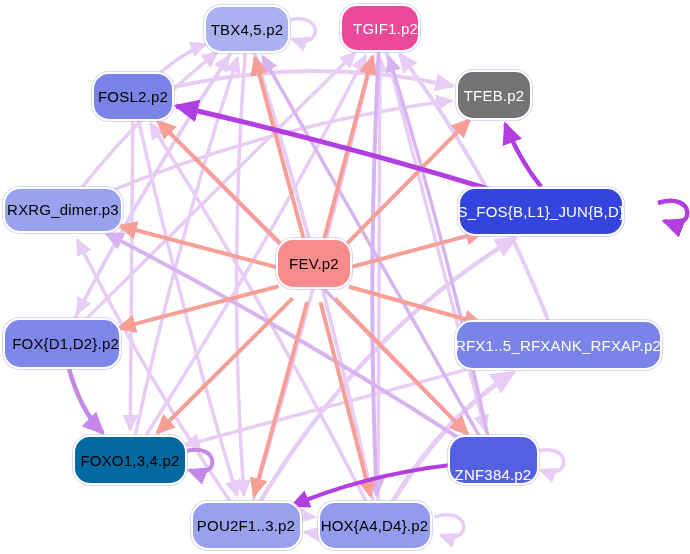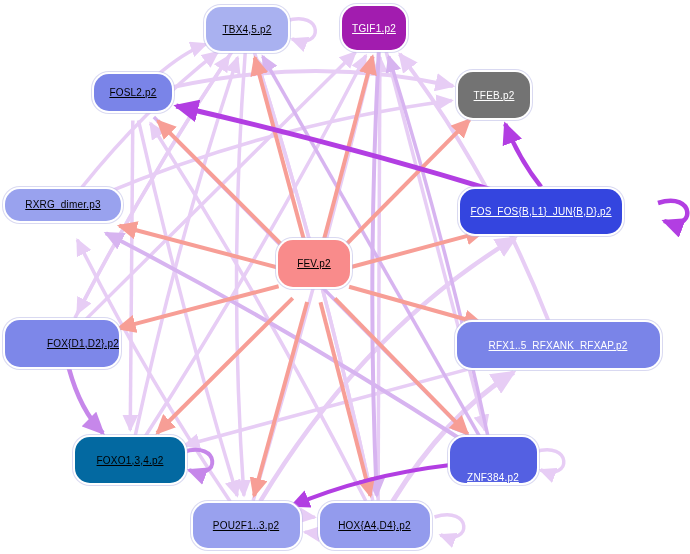--- a/index.html
+++ b/index.html
@@ -19,27 +19,26 @@
     position: absolute;
     left: 0; top: 0;
     width: 690px; height: 554px;
   }
   .node {
     position: absolute;
     display: flex;
     align-items: center;
     justify-content: center;
     border-radius: 15px;
-    font-size: 10px;
+    font-size: 15px;
     letter-spacing: 0.2px;
     box-shadow: 0 0 0 2px #ffffff, 0 0 0 3px rgba(185,185,230,0.55);
     cursor: pointer;
     white-space: nowrap;
     user-select: none;
-    text-decoration: underline;
   }
   .node span { pointer-events: none; }
 </style>
 </head>
 <body>
 
 <div class="canvas">
   <svg id="edges" xmlns="http://www.w3.org/2000/svg" viewBox="0 0 690 554">
     <defs>
         <marker id="arrow-lav" orient="auto" markerUnits="strokeWidth" markerWidth="5.2" markerHeight="4.6" refX="4.4" refY="2.3">
@@ -107,30 +106,30 @@
       <path d="M 183 452 C 221 440, 221 482, 189 470" fill="none" stroke="#c687ea" stroke-width="4" stroke-linecap="butt" marker-end="url(#arrow-violet)"></path>
       <path d="M 497.3382487581018 191.66831149110976 Q 348.5804365520666 145.77524862841364 176.2803932228528 105.9929862275917" fill="none" stroke="#b23ee2" stroke-width="5" stroke-linecap="butt" marker-end="url(#arrow-magenta)"></path>
       <path d="M 541.0813998494305 186.92510671662484 Q 518.3083616797595 157.9452424925506 505.18656307041863 123.96702519084275" fill="none" stroke="#b23ee2" stroke-width="4.5" stroke-linecap="butt" marker-end="url(#arrow-magenta)"></path>
       <path d="M 448.5116087351582 465.2423756941133 Q 364.9191206129664 475.09265832927235 291.85458838483925 505.75599114846443" fill="none" stroke="#b23ee2" stroke-width="4" stroke-linecap="butt" marker-end="url(#arrow-magenta)"></path>
       <path d="M 658 203 C 696 191, 696 233, 664 221" fill="none" stroke="#b23ee2" stroke-width="4.5" stroke-linecap="butt" marker-end="url(#arrow-magenta)"></path>
     </svg>
   <div id="nodes">
       <div class="node" style="left: 206px; top: 7px; width: 82px; height: 44px; background: rgb(169, 177, 240); color: rgb(0, 0, 0);">
         <span>TBX4,5.p2</span>
       </div>
-      <div class="node" style="left: 342px; top: 6px; width: 64px; height: 44px; background: #a21caf; color: rgb(255, 255, 255);">
+      <div class="node" style="left: 342px; top: 6px; width: 76px; height: 44px; background: #ec4899; color: rgb(255, 255, 255); justify-content: flex-end;">
         <span>TGIF1.p2</span>
       </div>
-      <div class="node" style="left: 94px; top: 73.5px; width: 78px; height: 37px; background: rgb(122, 132, 232); color: rgb(0, 0, 0);">
+      <div class="node" style="left: 94px; top: 73.5px; width: 78px; height: 45px; background: rgb(122, 132, 232); color: rgb(0, 0, 0);">
         <span>FOSL2.p2</span>
       </div>
       <div class="node" style="left: 458px; top: 72px; width: 72px; height: 46px; background: #737373; color: rgb(255, 255, 255);">
         <span>TFEB.p2</span>
       </div>
-      <div class="node" style="left: 5px; top: 188.5px; width: 116px; height: 32px; background: rgb(153, 162, 238); color: rgb(0, 0, 0);">
+      <div class="node" style="left: 5px; top: 188.5px; width: 116px; height: 42px; background: rgb(153, 162, 238); color: rgb(0, 0, 0);">
         <span>RXRG_dimer.p3</span>
       </div>
       <div class="node" style="left: 460px; top: 188.5px; width: 162px; height: 45px; background: rgb(52, 69, 223); color: rgb(255, 255, 255);">
         <span>FOS_FOS{B,L1}_JUN{B,D}.p2</span>
       </div>
       <div class="node" style="left: 278px; top: 240px; width: 72px; height: 47px; background: rgb(249, 139, 139); color: rgb(0, 0, 0);">
         <span>FEV.p2</span>
       </div>
       <div class="node" style="left: 5px; top: 319.5px; width: 114px; height: 47px; background: rgb(125, 135, 233); color: rgb(0, 0, 0); justify-content: flex-end;">
         <span>FOX{D1,D2}.p2</span>

